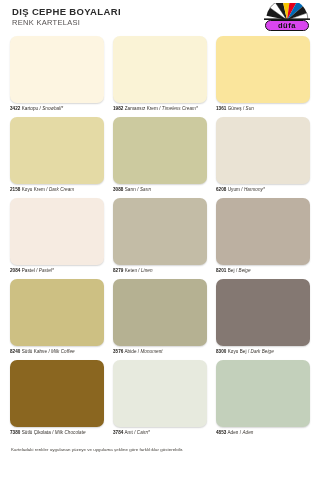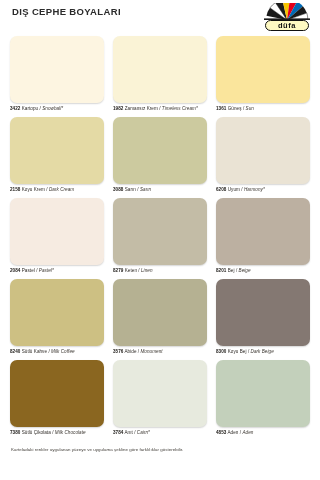--- a/index.html
+++ b/index.html
@@ -50,21 +50,21 @@
     width: 46px;
     height: 17px;
     display: block;
   }
   .logo-word {
     width: 44px;
     height: 11px;
     margin: 0 auto;
     border: 1.1px solid #111;
     border-radius: 6px;
-    background: #fef9c3;
+    background: #d946ef;
     text-align: center;
     box-sizing: border-box;
   }
   .logo-word span {
     font-size: 7.5px;
     font-weight: bold;
     letter-spacing: 0.6px;
     color: #111;
     line-height: 9px;
     display: block;
@@ -116,20 +116,21 @@
     line-height: 7px;
     color: #44403b;
     letter-spacing: 0.05px;
   }
 </style>
 </head>
 <body>
 
 <div class="header">
   <div class="title">DIŞ CEPHE BOYALARI</div>
+  <div class="subtitle">RENK KARTELASI</div>
 
   <div class="logo">
     <svg class="logo-fan" viewBox="0 0 46 17">
       <g transform="translate(23,17)">
         <path d="M0,0 L-20.5,-4.2 A21 21 0 0 1 -17.0,-12.2 Z" fill="#1a1a1a"></path>
         <path d="M0,0 L-17.0,-12.2 A21 21 0 0 1 -11.6,-17.4 Z" fill="#ffffff" stroke="#1a1a1a" stroke-width="0.5"></path>
         <path d="M0,0 L-11.6,-17.4 A21 21 0 0 1 -4.6,-20.4 Z" fill="#1a1a1a"></path>
         <path d="M0,0 L-4.6,-20.4 A21 21 0 0 1 2.9,-20.8 Z" fill="#f5c400"></path>
         <path d="M0,0 L2.9,-20.8 A21 21 0 0 1 10.0,-18.4 Z" fill="#e2001a"></path>
         <path d="M0,0 L10.0,-18.4 A21 21 0 0 1 15.9,-13.7 Z" fill="#0069b4"></path>

